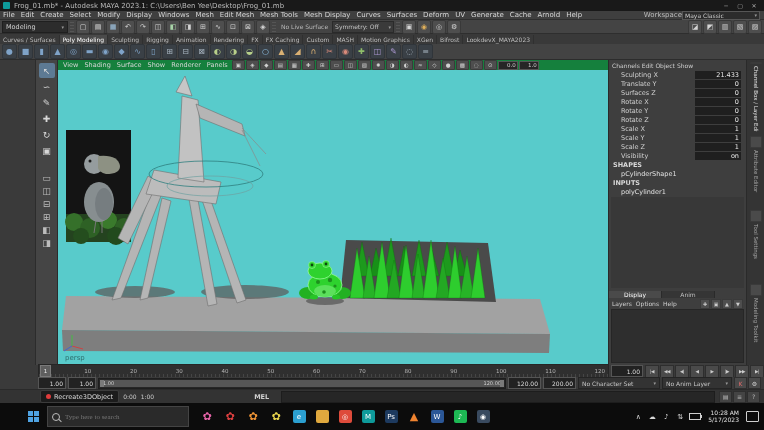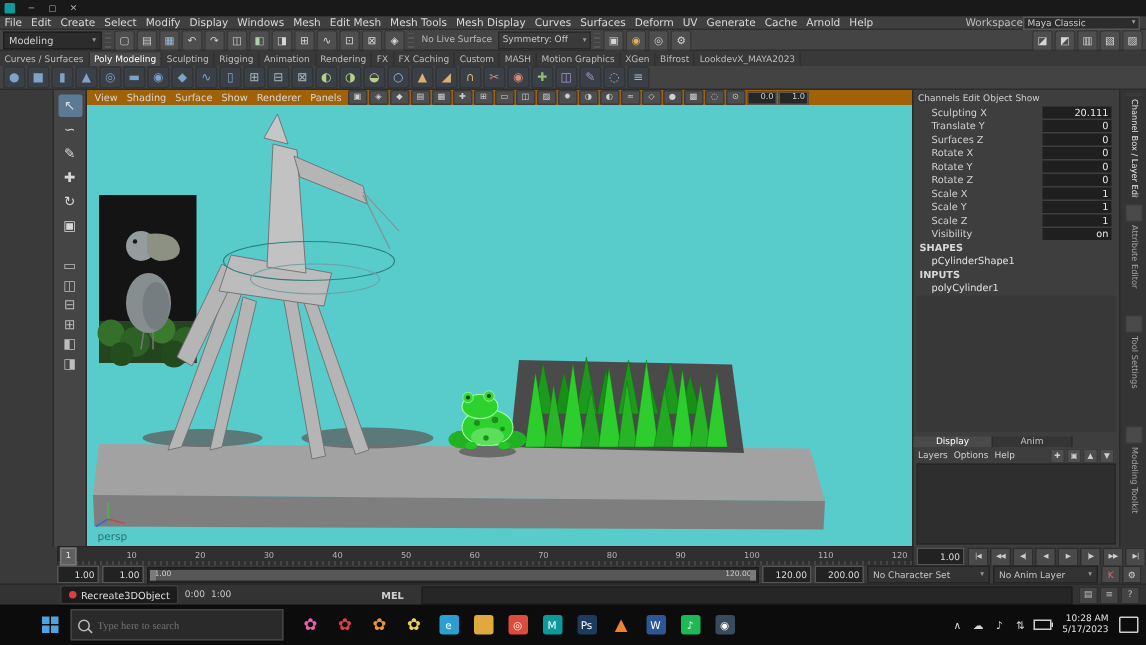--- a/index.html
+++ b/index.html
@@ -38,21 +38,21 @@
   .shelf-ico{width:13px;height:13px;border-radius:2px;background:#3a4046;border:1px solid #30353a;font-size:8px;color:var(--c,#9fb3c8);}
 
   
   #gutter{left:0;top:60px;width:36px;height:305px;background:#3a3a3a;border-right:1px solid #2c2c2c;}
   #toolbox{left:36px;top:60px;width:22px;height:305px;background:#454545;border-right:1px solid #2c2c2c;display:flex;flex-direction:column;align-items:center;padding-top:3px;gap:1px;}
   .tool-ico{width:16px;height:15px;font-size:9px;color:#d8d8d8;}
   .tool-ico.active{background:#5d7a94;border-radius:2px;}
   .layout-ico{width:16px;height:12px;font-size:9px;color:#bdbdbd;}
   #toolbox .grp-gap{height:12px;flex:0 0 auto;}
 
-  #viewport{left:58px;top:60px;width:550px;height:305px;background:#a16207;}
+  #viewport{left:58px;top:60px;width:550px;height:305px;background:#15803d;}
   #vp-menubar{height:10px;display:flex;align-items:center;font-size:6.5px;color:#d5d5d5;gap:1px;padding:0 2px;}
   #vp-menubar .mi{padding:0 3px;white-space:nowrap;}
   .vp-ico{width:11px;height:8px;background:#4e4e4e;border:1px solid #3b3b3b;border-radius:1px;font-size:5.5px;color:#d0d0d0;}
   .vp-field{width:16px;height:7px;background:#262626;border:1px solid #555;color:#ccc;font-size:5.5px;display:flex;align-items:center;justify-content:flex-end;padding:0 1px;}
   #vp-canvas{position:absolute;left:0;top:10px;width:550px;height:295px;background:var(--viewport-bg,#58cbcb);overflow:hidden;}
   #hud-camera{position:absolute;left:7px;bottom:3px;font-size:7px;color:#2f6f6f;}
 
   
   #rightpanel{left:608px;top:60px;width:138px;height:305px;background:#3e3e3e;border-left:1px solid #2a2a2a;display:flex;flex-direction:column;}
   #cb-menubar{height:10px;display:flex;align-items:center;font-size:6px;color:#cfcfcf;gap:2px;padding:0 3px;flex:0 0 auto;}
@@ -127,20 +127,21 @@
   #clock{display:flex;flex-direction:column;align-items:flex-end;line-height:1;gap:1px;color:#e2e2e2;font-size:6px;padding:0 3px;}
   #action-center{width:11px;height:9px;border:1px solid #cfcfcf;border-radius:1px;margin-right:2px;}
 </style>
 </head>
 <body>
 
 <div id="app">
 
   <div id="titlebar" class="abs">
     <span class="appico"></span>
+    <span class="title">Frog_01.mb* - Autodesk MAYA 2023.1: C:\Users\Ben Yee\Desktop\Frog_01.mb</span>
     <span class="row">
 
     <span class="winbtn ico">─</span>
         <span class="winbtn ico">▢</span>
         <span class="winbtn ico">✕</span>
       </span>
   </div>
 
   <div id="menubar" class="abs">
     <span class="row">
@@ -438,21 +439,21 @@
       <span>Channels</span>
           <span>Edit</span>
           <span>Object</span>
           <span>Show</span>
         </span>
     </div>
     <div>
 
     <div class="cb-row">
           <span class="lab">Sculpting X</span>
-          <span class="val">20.111</span>
+          <span class="val">21.433</span>
         </div>
         <div class="cb-row">
           <span class="lab">Translate Y</span>
           <span class="val">0</span>
         </div>
         <div class="cb-row">
           <span class="lab">Surfaces Z</span>
           <span class="val">0</span>
         </div>
         <div class="cb-row">

